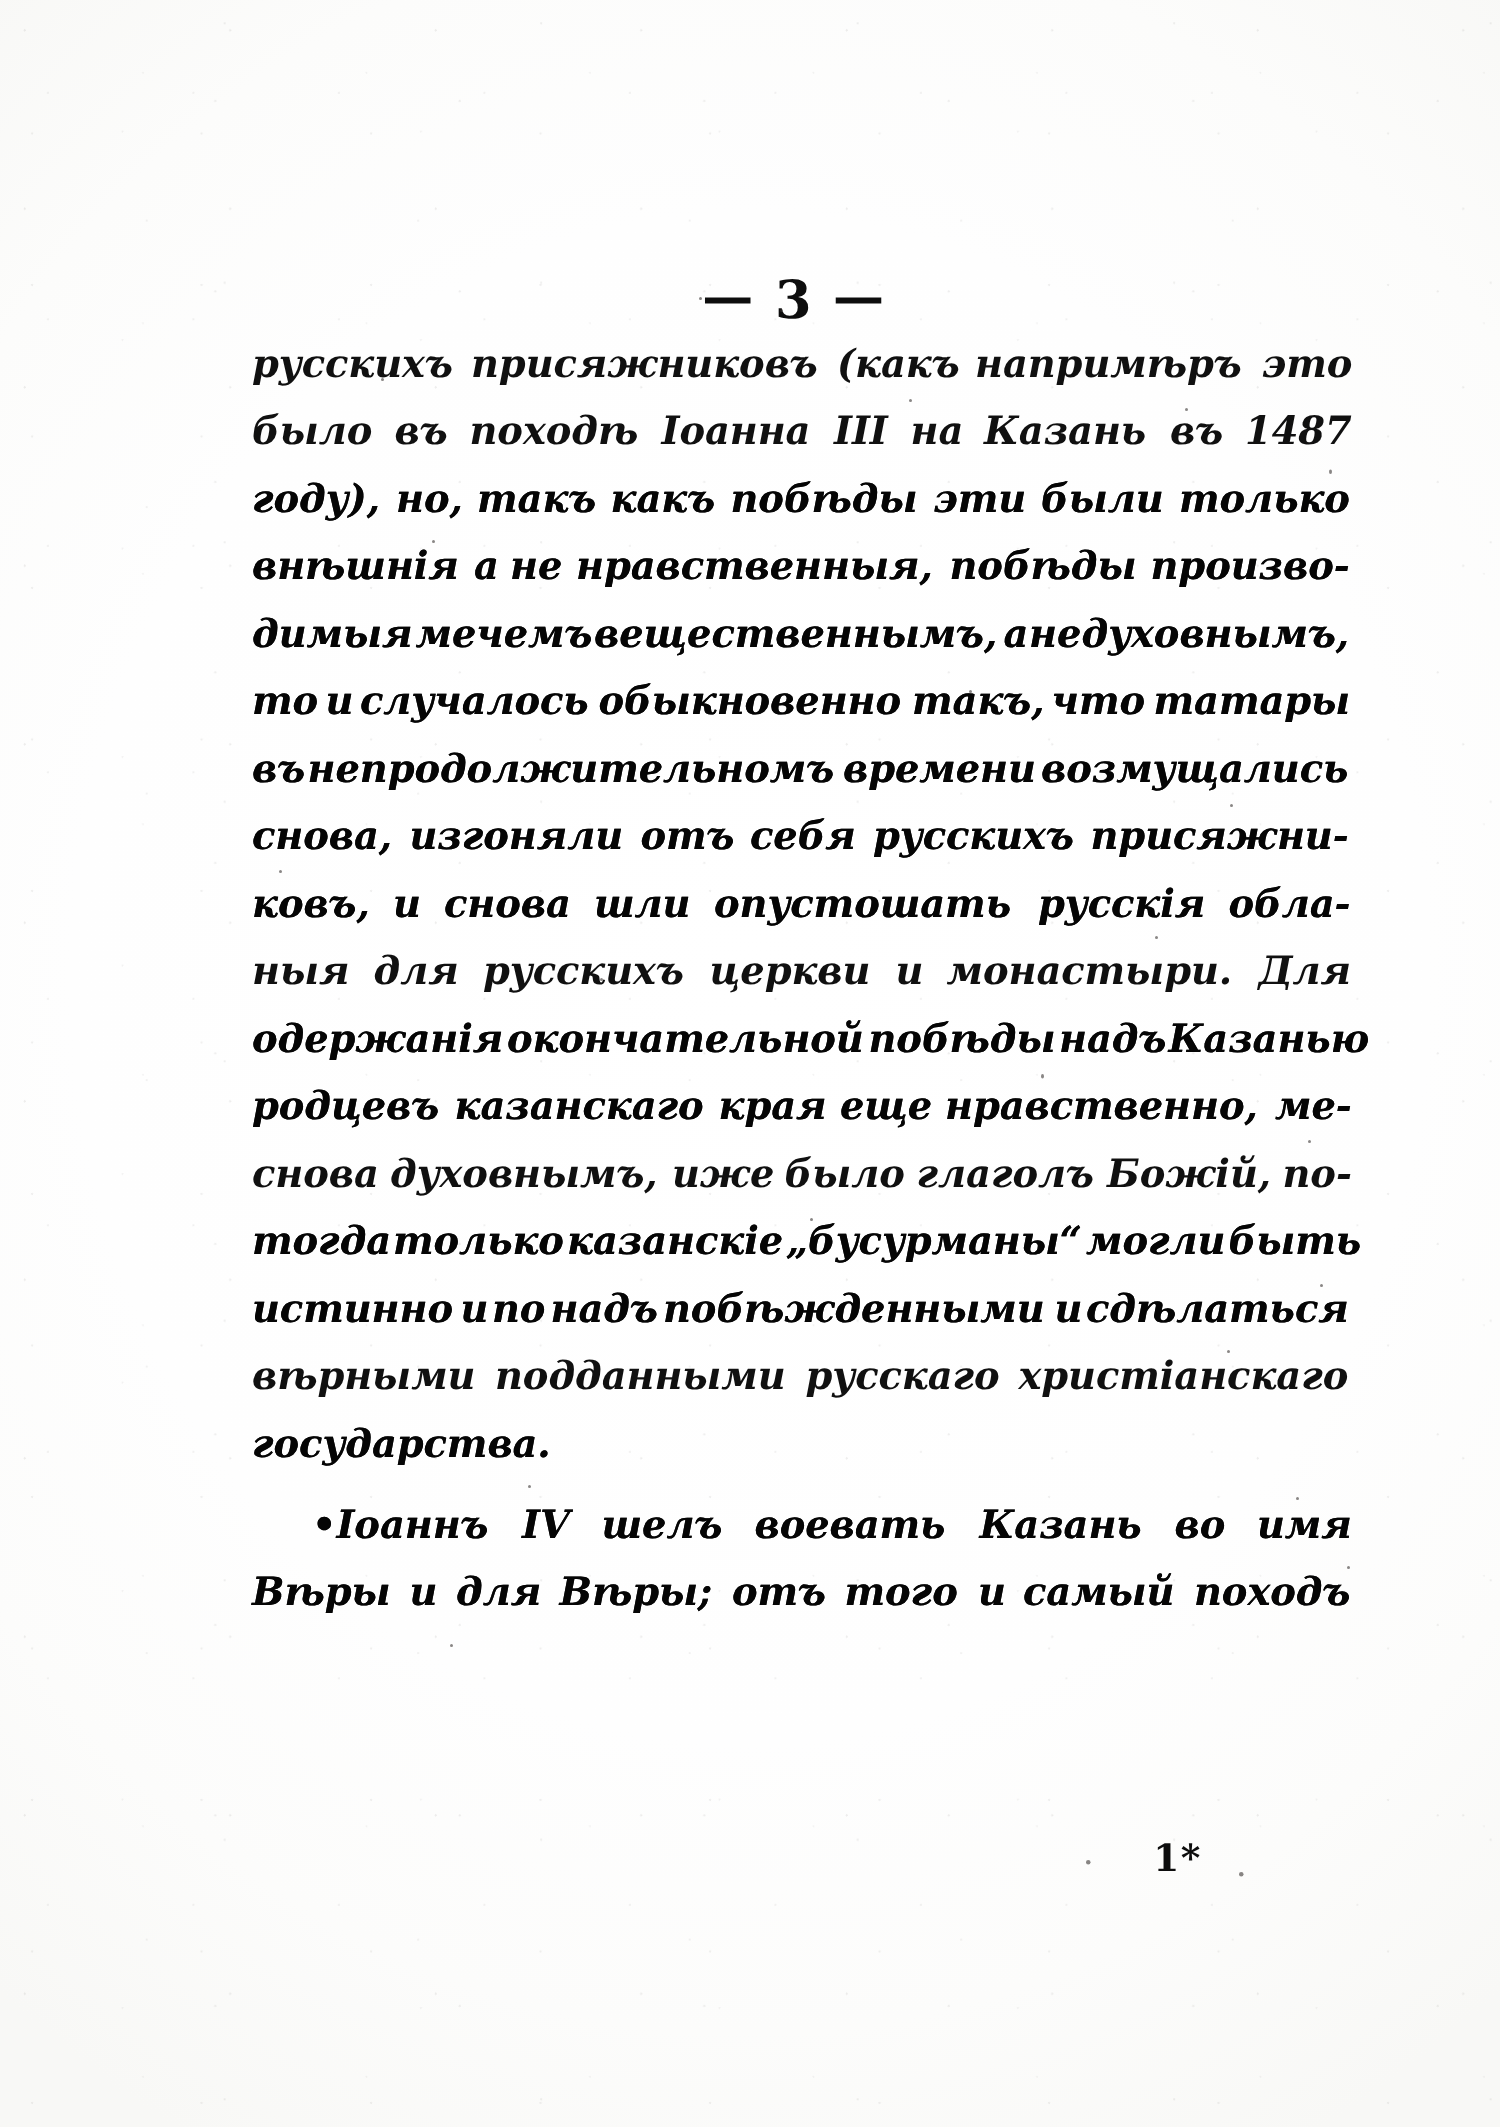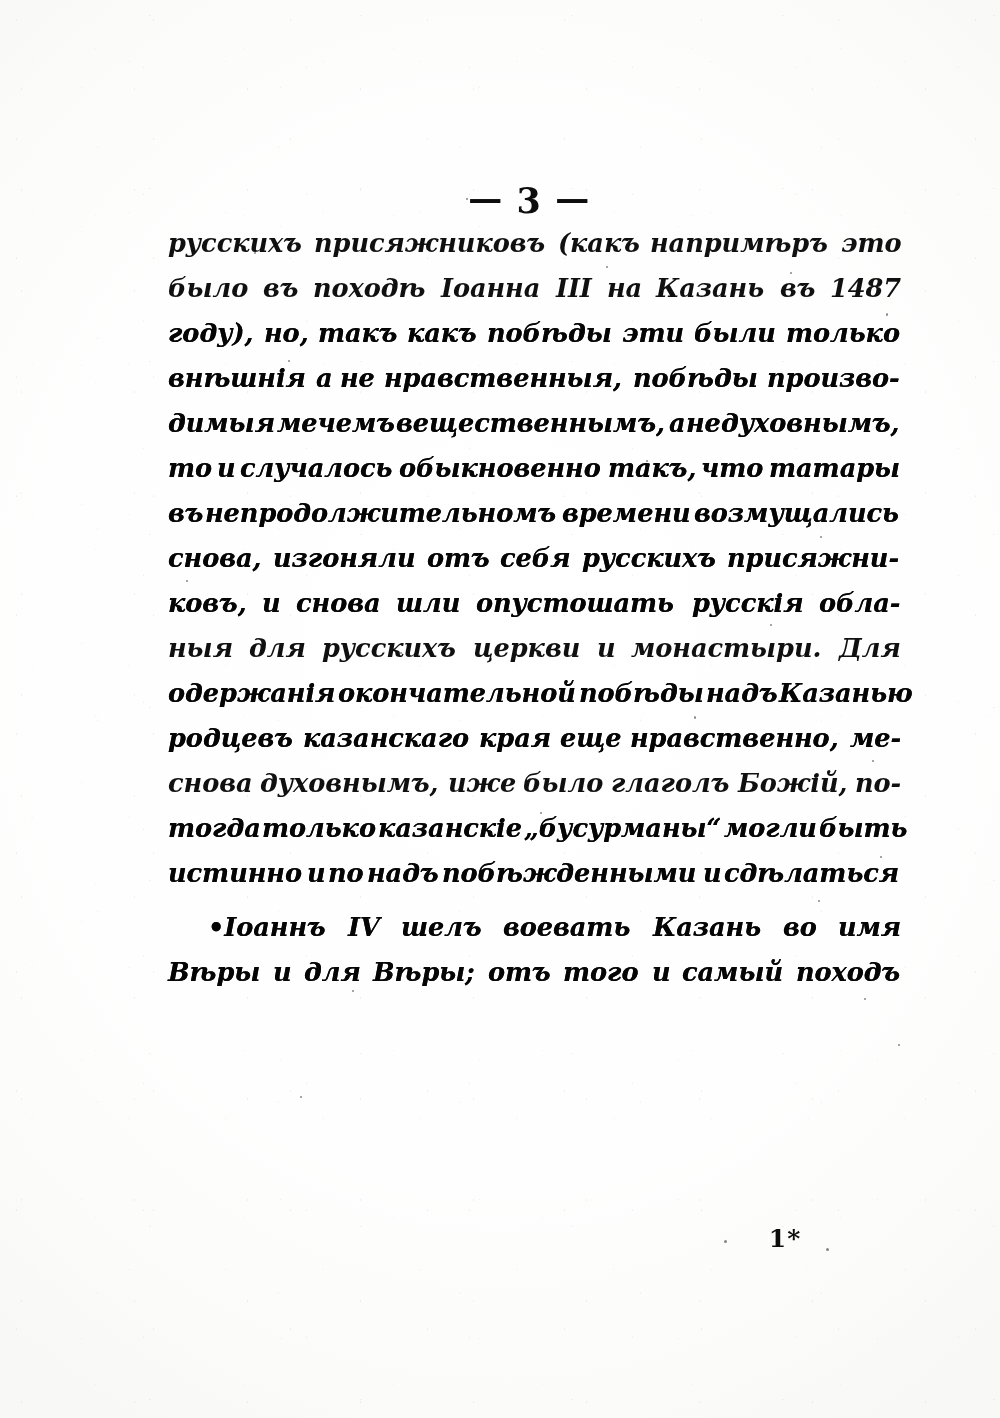--- a/index.html
+++ b/index.html
@@ -166,20 +166,22 @@
         <span class="line justify ink-heavy"><span class="w">то</span><span class="w">и</span><span class="w">случалось</span><span class="w">обыкновенно</span><span class="w">такъ,</span><span class="w">что</span><span class="w">татары</span></span>
         <span class="line justify ink-heavy"><span class="w">въ</span><span class="w">непродолжительномъ</span><span class="w">времени</span><span class="w">возмущались</span></span>
         <span class="line justify ink-heavy"><span class="w">снова,</span><span class="w">изгоняли</span><span class="w">отъ</span><span class="w">себя</span><span class="w">русскихъ</span><span class="w">присяжни-</span></span>
         <span class="line justify ink-heavy"><span class="w">ковъ,</span><span class="w">и</span><span class="w">снова</span><span class="w">шли</span><span class="w">опустошать</span><span class="w">русскія</span><span class="w">обла-</span></span>
         <span class="line justify ink-normal"><span class="w">ныя</span><span class="w">для</span><span class="w">русскихъ</span><span class="w">церкви</span><span class="w">и</span><span class="w">монастыри.</span><span class="w">Для</span></span>
         <span class="line justify ink-heavy"><span class="w">одержанія</span><span class="w">окончательной</span><span class="w">побѣды</span><span class="w">надъ</span><span class="w">Казанью</span></span>
         <span class="line justify ink-heavy"><span class="w">родцевъ</span><span class="w">казанскаго</span><span class="w">края</span><span class="w">еще</span><span class="w">нравственно,</span><span class="w">ме-</span></span>
         <span class="line justify ink-normal"><span class="w">снова</span><span class="w">духовнымъ,</span><span class="w">иже</span><span class="w">было</span><span class="w">глаголъ</span><span class="w">Божій,</span><span class="w">по-</span></span>
         <span class="line justify ink-heavy"><span class="w">тогда</span><span class="w">только</span><span class="w">казанскіе</span><span class="w">„бусурманы“</span><span class="w">могли</span><span class="w">быть</span></span>
         <span class="line justify ink-heavy"><span class="w">истинно</span><span class="w">и</span><span class="w">по</span><span class="w">надъ</span><span class="w">побѣжденными</span><span class="w">и</span><span class="w">сдѣлаться</span></span>
+        <span class="line justify ink-normal"><span class="w">вѣрными</span><span class="w">подданными</span><span class="w">русскаго</span><span class="w">христіанскаго</span></span>
+        <span class="line ragged ink-heavy"><span class="w">государства.</span></span>
       </p>
     <p class="para" id="paragraph-2">
         <span class="line justify ink-heavy indent"><span class="w">•Іоаннъ</span><span class="w">IV</span><span class="w">шелъ</span><span class="w">воевать</span><span class="w">Казань</span><span class="w">во</span><span class="w">имя</span></span>
         <span class="line justify ink-heavy"><span class="w">Вѣры</span><span class="w">и</span><span class="w">для</span><span class="w">Вѣры;</span><span class="w">отъ</span><span class="w">того</span><span class="w">и</span><span class="w">самый</span><span class="w">походъ</span></span>
       </p>
   </div>
 
   <div id="signature-mark">1*</div>
 
   <span class="speck" style="left:254px; top:252px; width:2px; height:2px;"></span>

